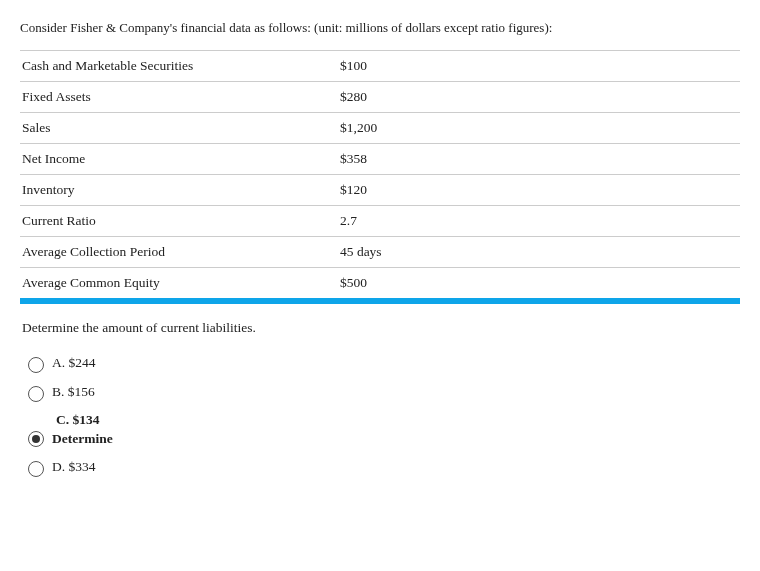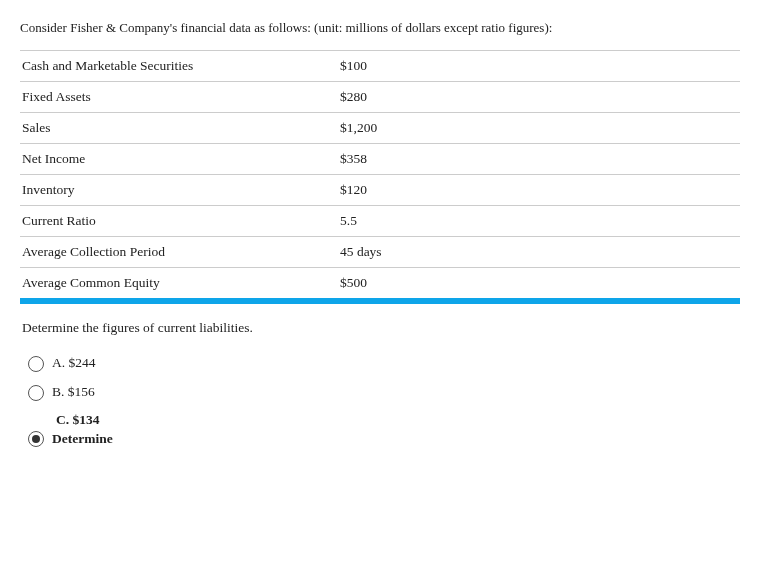--- a/index.html
+++ b/index.html
@@ -47,21 +47,21 @@
     .determine-text {
       font-size: 13.5px;
       margin: 14px 2px 16px 2px;
       line-height: 1.5;
     }
     .options-container {
       margin-left: 8px;
     }
     .option-item {
       display: flex;
-      align-items: center;
+      align-items: flex-end;
       margin-bottom: 10px;
       font-size: 13.5px;
     }
     .radio-outer {
       width: 16px;
       height: 16px;
       border-radius: 50%;
       border: 1.5px solid #555;
       display: inline-flex;
       align-items: center;
@@ -125,34 +125,34 @@
       <tr>
         <td>Net Income</td>
         <td>$358</td>
       </tr>
       <tr>
         <td>Inventory</td>
         <td>$120</td>
       </tr>
       <tr>
         <td>Current Ratio</td>
-        <td>5.5</td>
+        <td>2.7</td>
       </tr>
       <tr>
         <td>Average Collection Period</td>
         <td>45 days</td>
       </tr>
       <tr>
         <td>Average Common Equity</td>
         <td>$500</td>
       </tr>
     </tbody>
 </table>
 
-<p class="determine-text">Determine the figures of current liabilities.</p>
+<p class="determine-text">Determine the amount of current liabilities.</p>
 
 <div class="options-container">
 
   <div class="option-item">
     <div class="radio-outer">
       
     </div>
     <span class="option-label">A. $244</span>
   </div>
 
@@ -166,13 +166,19 @@
   <div style="margin-bottom:2px;">
     <span class="option-item-c">C. $134</span>
     <div class="option-item-c-sub">
       <div class="radio-outer checked">
         <div class="radio-inner"></div>
       </div>
       <span class="option-label bold">Determine</span>
     </div>
   </div>
 
+  <div class="option-item">
+    <div class="radio-outer">
+      
+    </div>
+    <span class="option-label">D. $334</span>
+  </div>
 </div>
 
 </body></html>

